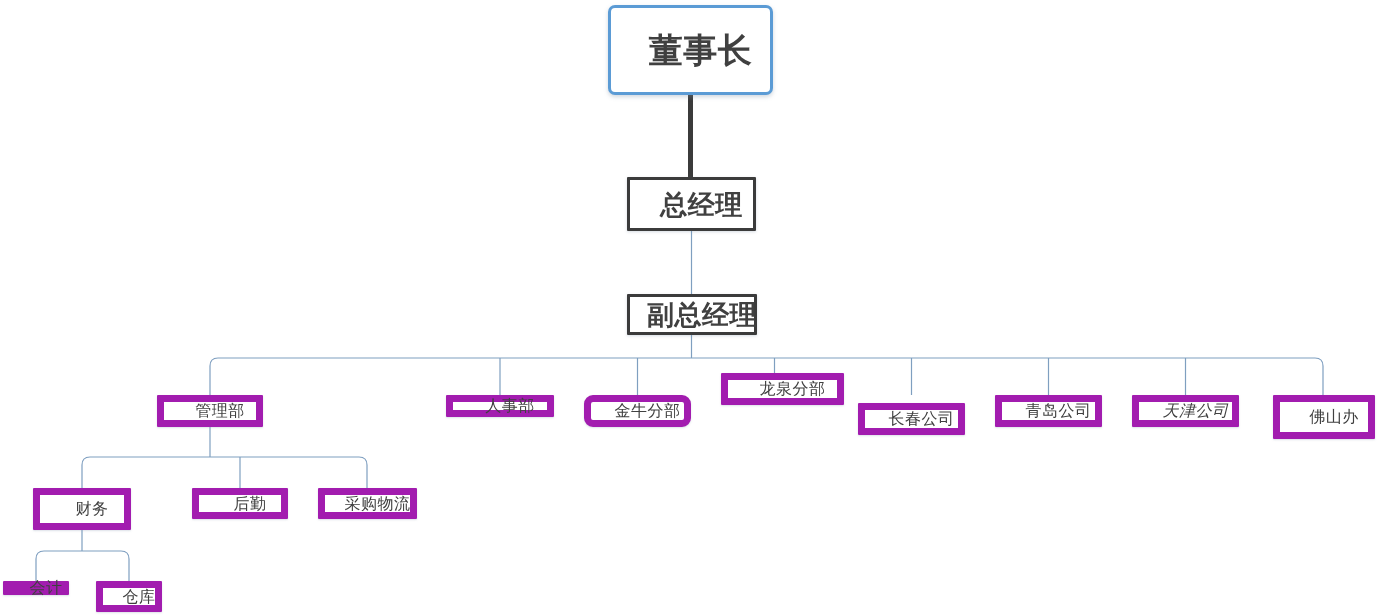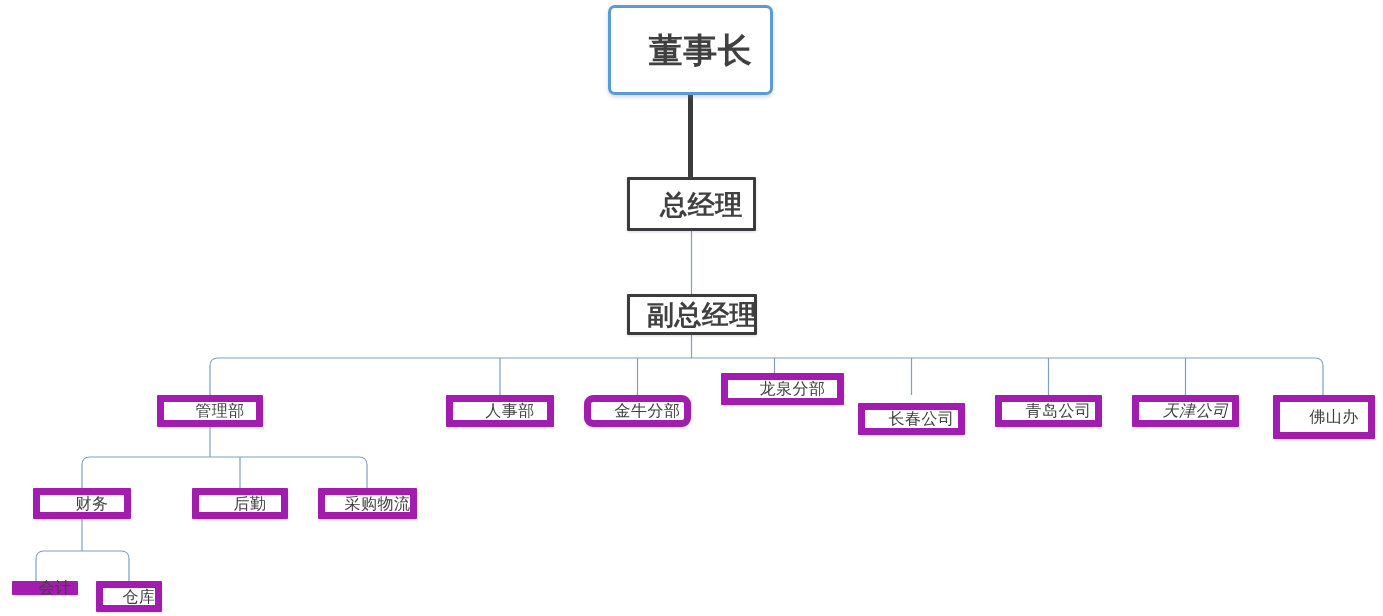--- a/index.html
+++ b/index.html
@@ -106,21 +106,21 @@
   </div>
 
   <div class="node level-exec" style="left: 627px; top: 294px; width: 130px; height: 41px; justify-content: center;">
     <span class="node-label">副总经理</span>
   </div>
 
   <div class="node level-dept" style="left: 157px; top: 395px; width: 106px; height: 32px;">
     <span class="node-label">管理部</span>
   </div>
 
-  <div class="node level-dept" style="left: 446px; top: 395px; width: 108px; height: 32px;">
+  <div class="node level-dept" style="left: 446px; top: 395px; width: 108px; height: 22px;">
     <span class="node-label">人事部</span>
   </div>
 
   <div class="node level-dept" style="left: 584px; top: 395px; width: 107px; height: 32px; border-radius: 9px;">
     <span class="node-label">金牛分部</span>
   </div>
 
   <div class="node level-dept" style="left: 721px; top: 373px; width: 123px; height: 32px;">
     <span class="node-label">龙泉分部</span>
   </div>
@@ -134,33 +134,33 @@
   </div>
 
   <div class="node level-dept" style="left: 1132px; top: 395px; width: 107px; height: 32px; font-style: italic;">
     <span class="node-label">天津公司</span>
   </div>
 
   <div class="node level-dept" style="left: 1273px; top: 395px; width: 102px; height: 44px; align-items: center;">
     <span class="node-label">佛山办</span>
   </div>
 
-  <div class="node level-dept" style="left: 33px; top: 488px; width: 98px; height: 31px;">
+  <div class="node level-dept" style="left: 33px; top: 488px; width: 98px; height: 42px;">
     <span class="node-label">财务</span>
   </div>
 
   <div class="node level-dept" style="left: 192px; top: 488px; width: 96px; height: 31px; justify-content: center;">
     <span class="node-label">后勤</span>
   </div>
 
   <div class="node level-dept" style="left: 318px; top: 488px; width: 99px; height: 31px;">
     <span class="node-label">采购物流</span>
   </div>
 
-  <div class="node level-dept" style="left: 12px; top: 581px; width: 66px; height: 14px;">
+  <div class="node level-dept" style="left: 3px; top: 581px; width: 66px; height: 14px;">
     <span class="node-label">会计</span>
   </div>
 
   <div class="node level-dept" style="left: 96px; top: 581px; width: 66px; height: 31px;">
     <span class="node-label">仓库</span>
   </div>
 
 </div>
 
 </body></html>

